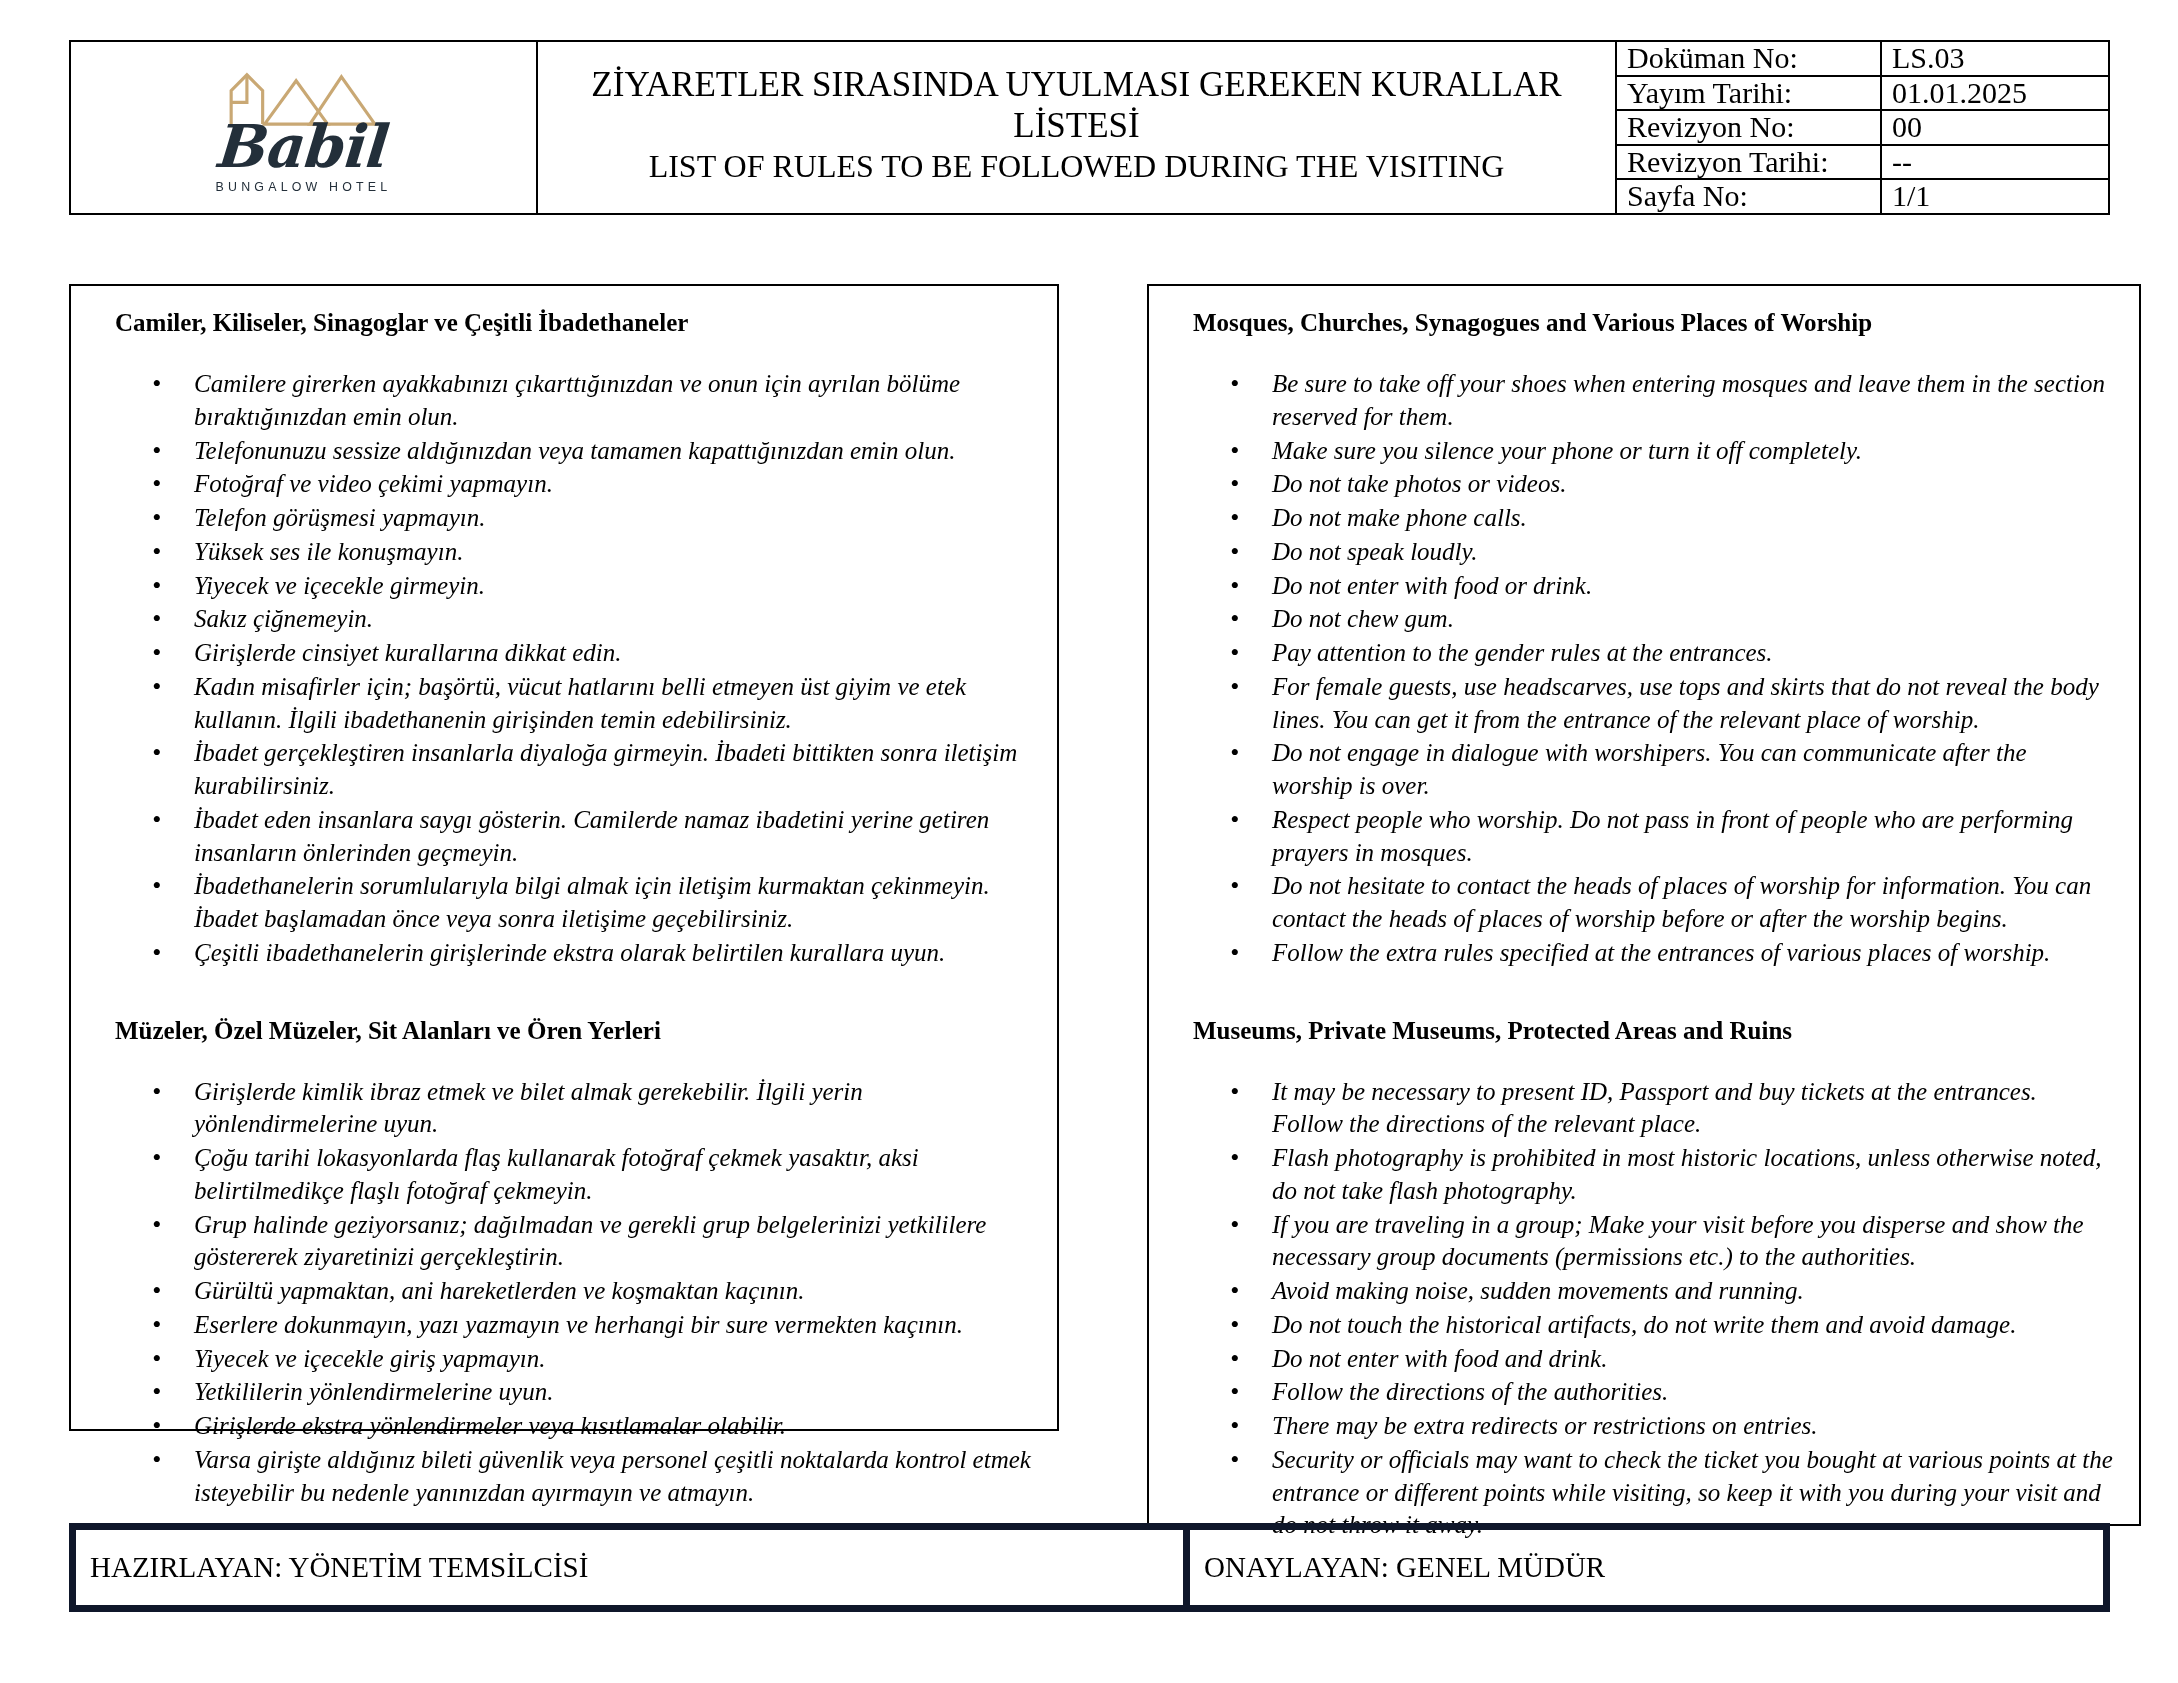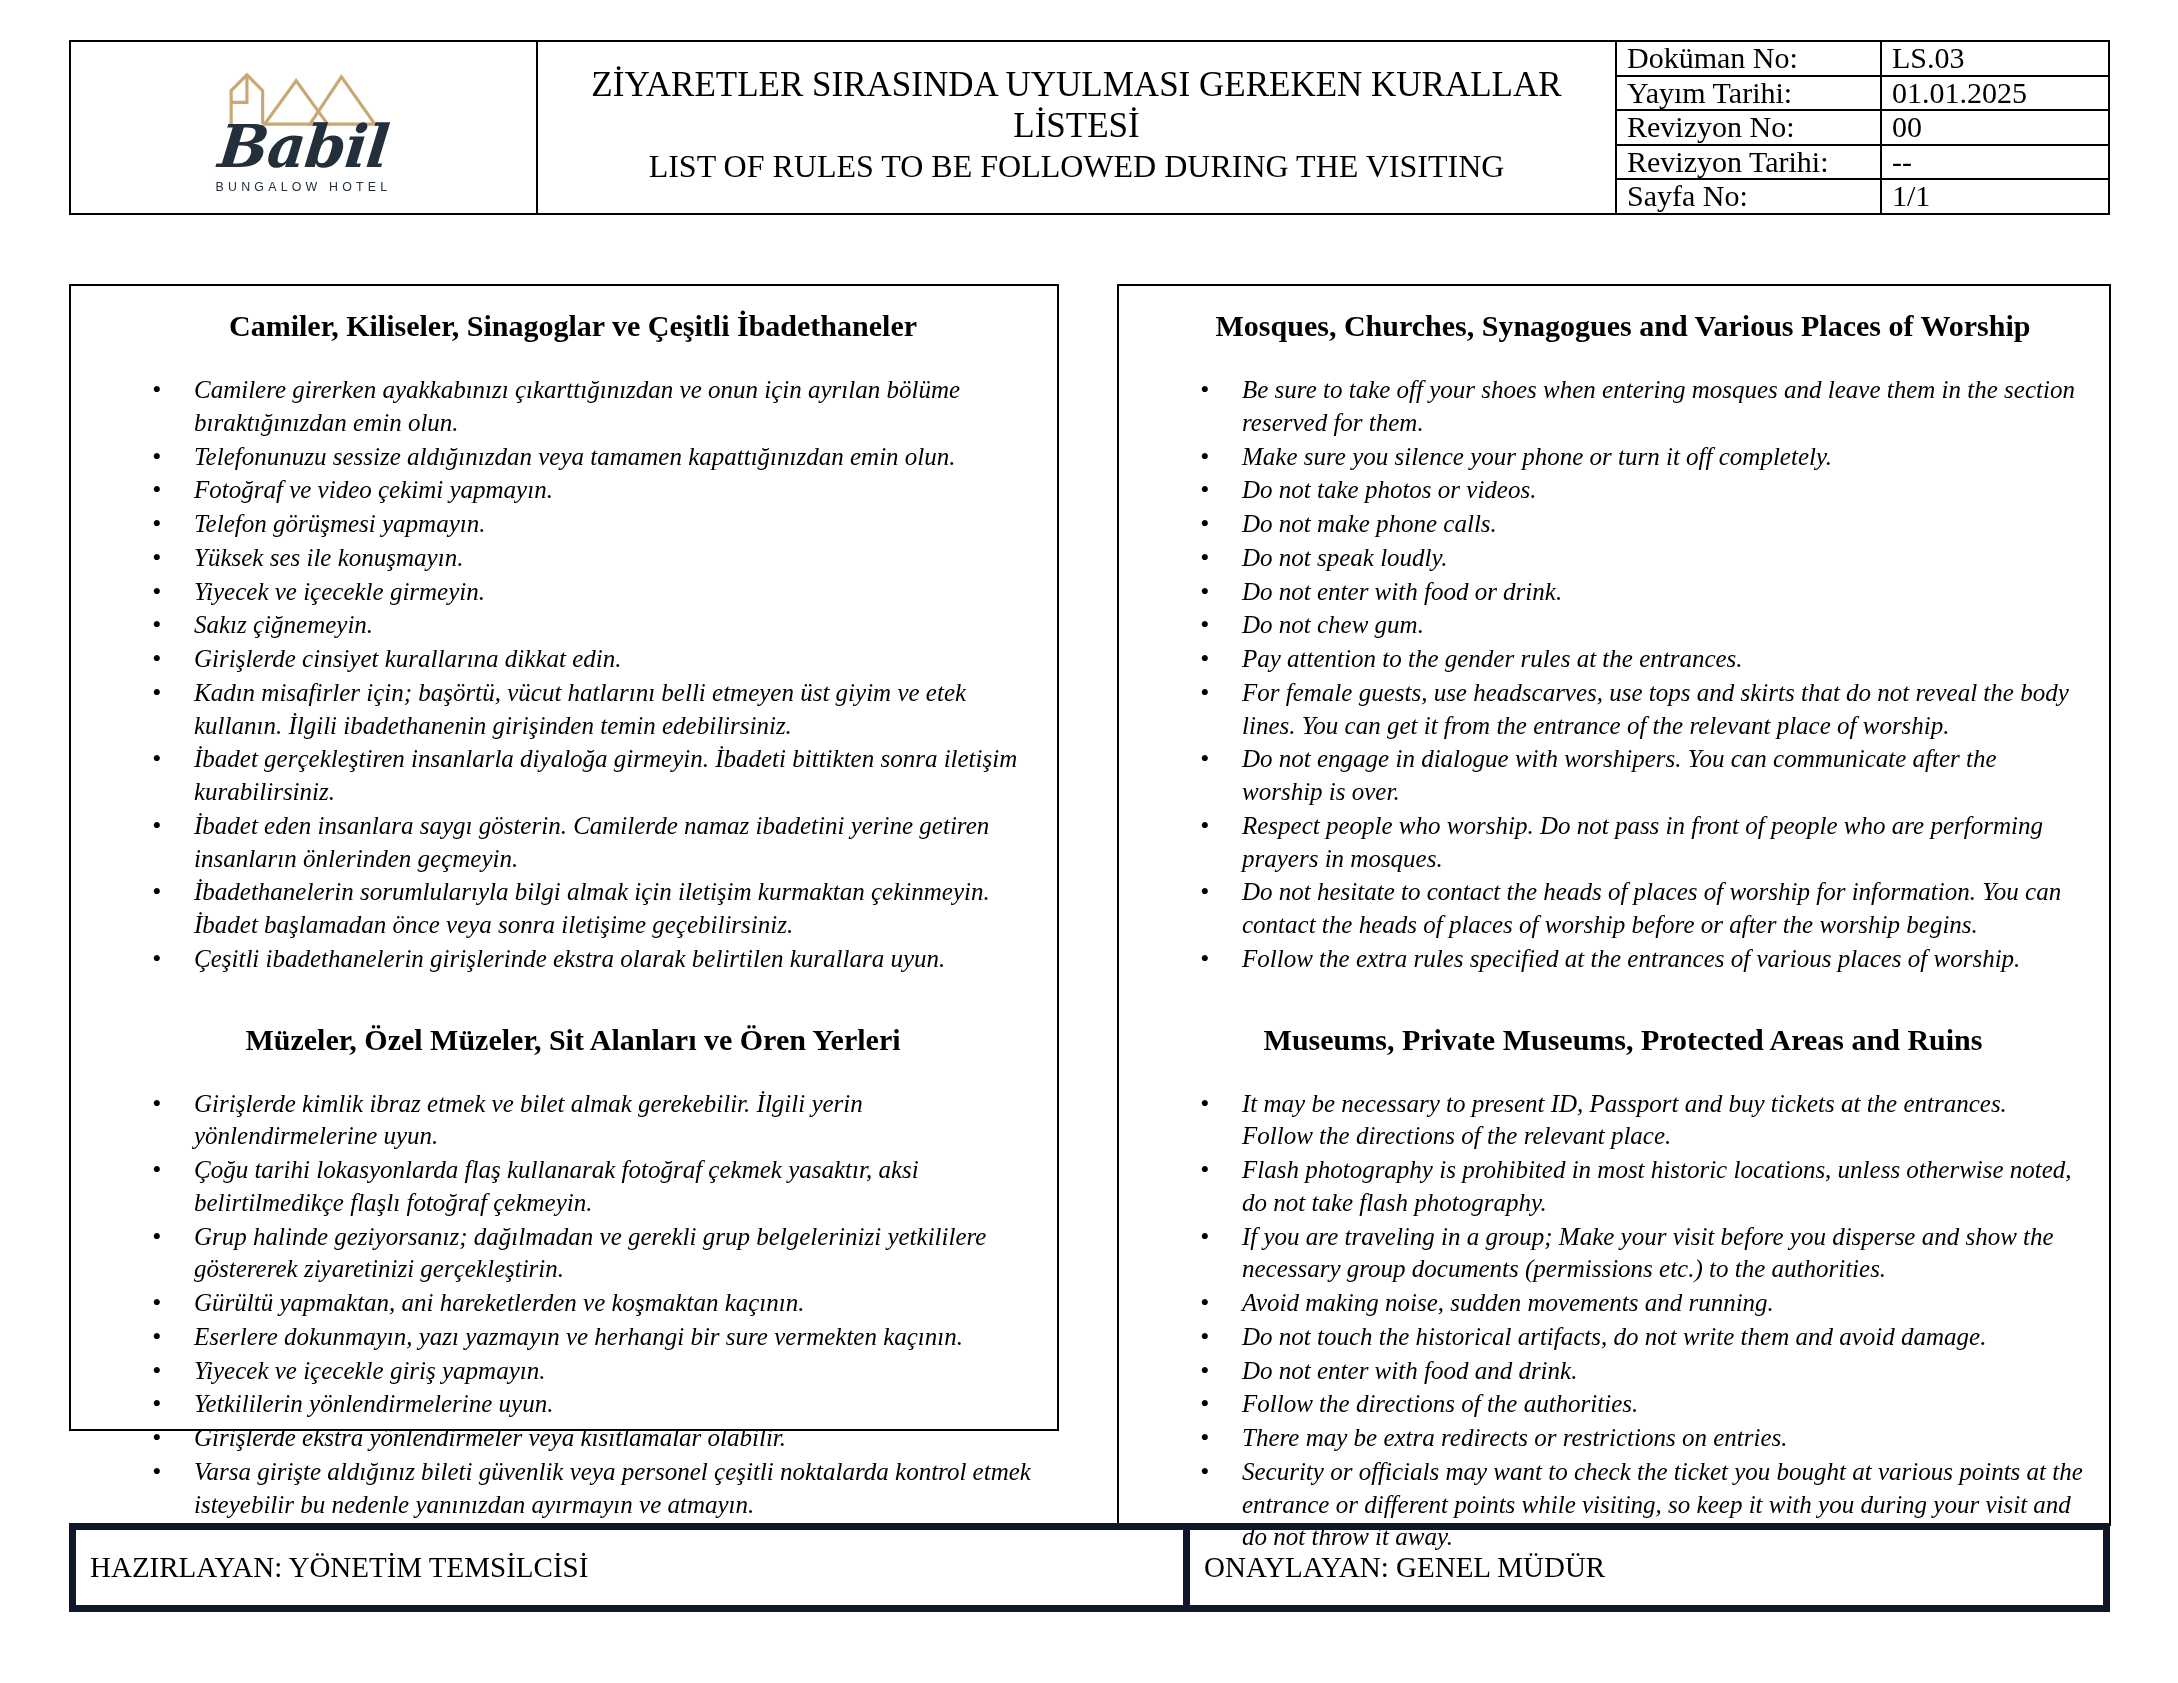--- a/index.html
+++ b/index.html
@@ -111,29 +111,28 @@
 
   
   .col {
     position: absolute;
     top: 284px;
     border: 2.5px solid #000;
     box-sizing: border-box;
     padding: 22px 26px 18px 26px;
   }
   .col-left  { left: 69px;   width: 990px;  height: 1147px; }
-  .col-right { left: 1117px; width: 994px;  height: 1242px; }
+  .col-right { left: 1147px; width: 994px;  height: 1242px; }
 
   .sec-head {
     font-weight: bold;
-    font-size: 30px;
+    font-size: 25px;
     line-height: 1.2;
     margin: 0 0 0 18px;
     white-space: nowrap;
-    text-align: center;
   }
   .sec-head.second { margin-top: 46px; }
 
   ul.rules {
     list-style: none;
     margin: 30px 0 0 0;
     padding: 0;
   }
   ul.rules li {
     position: relative;

